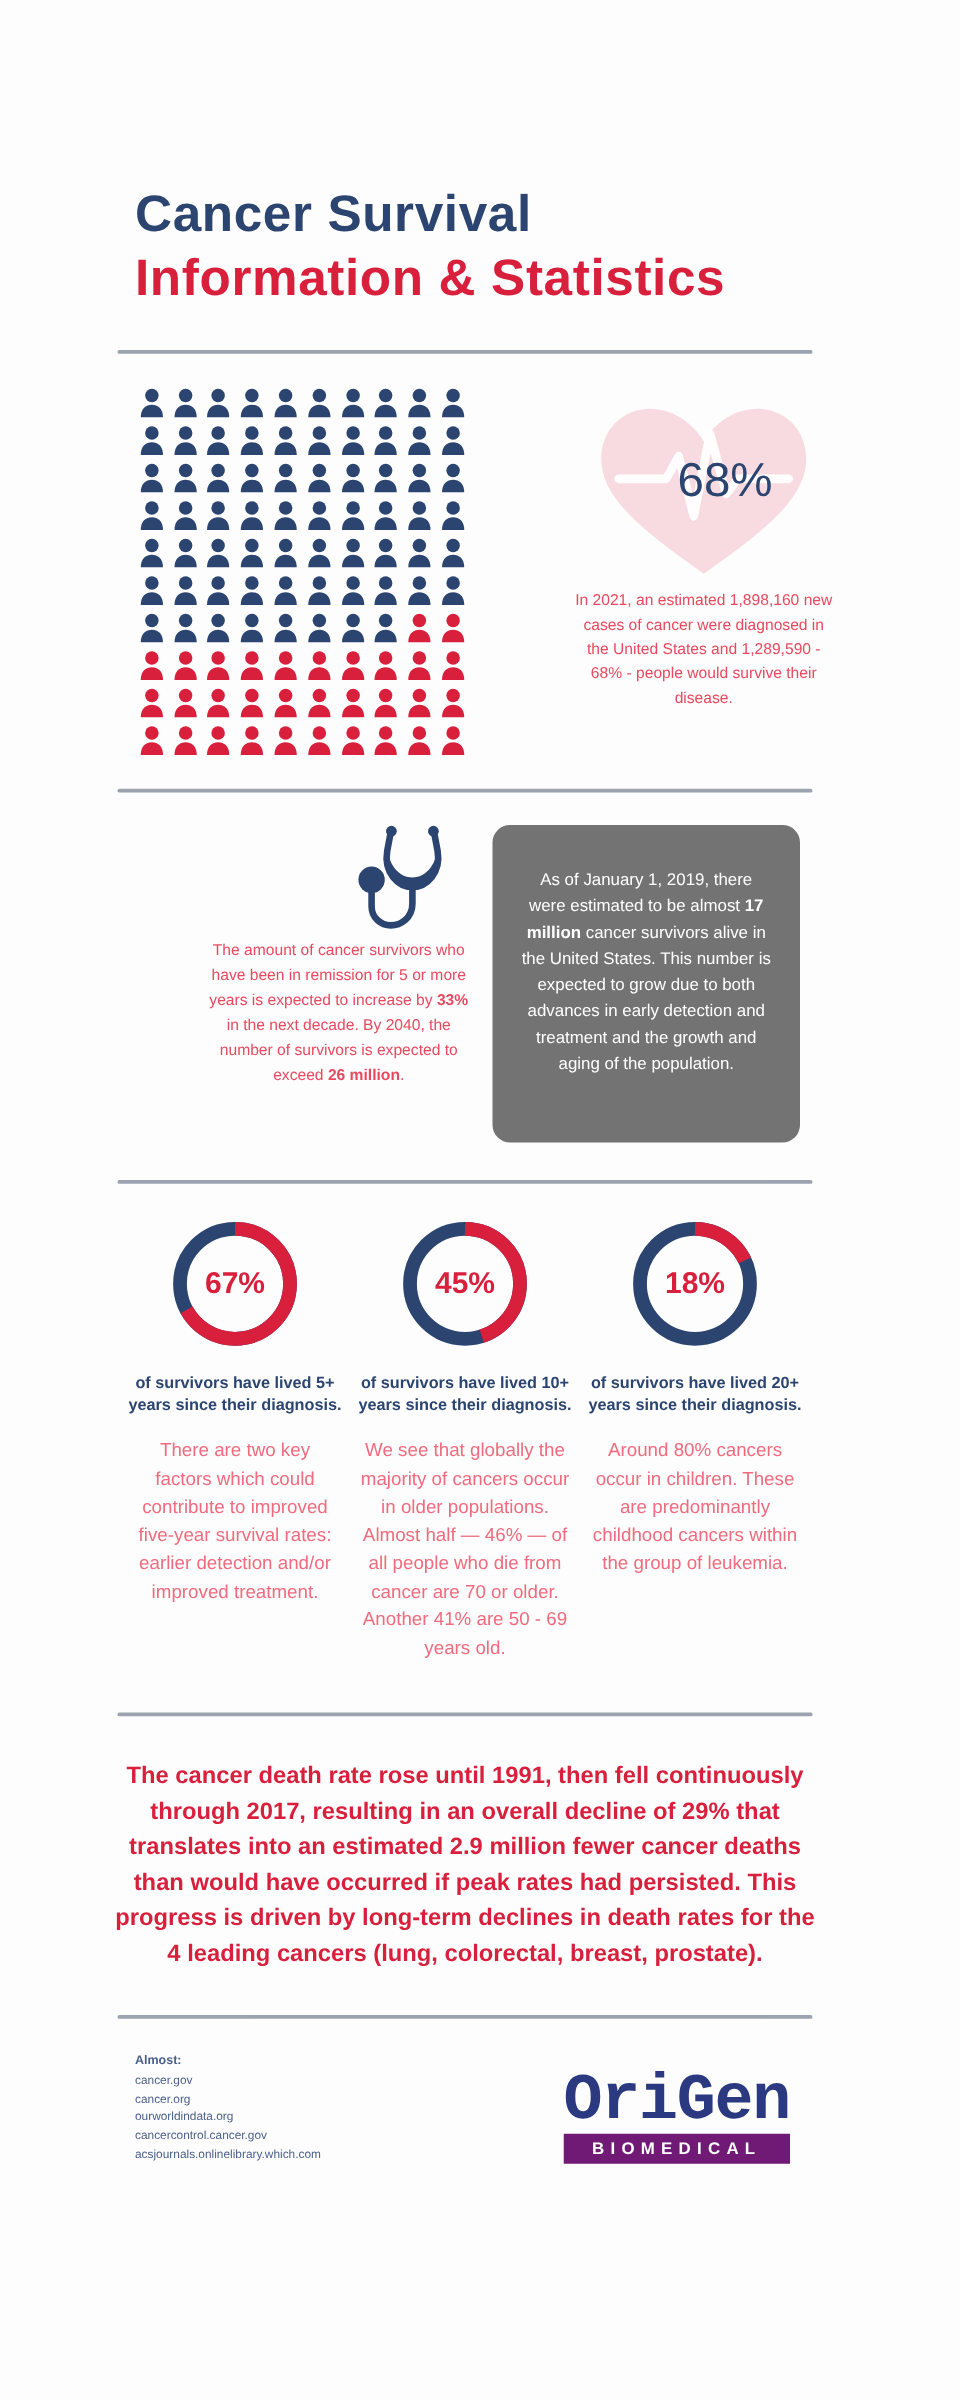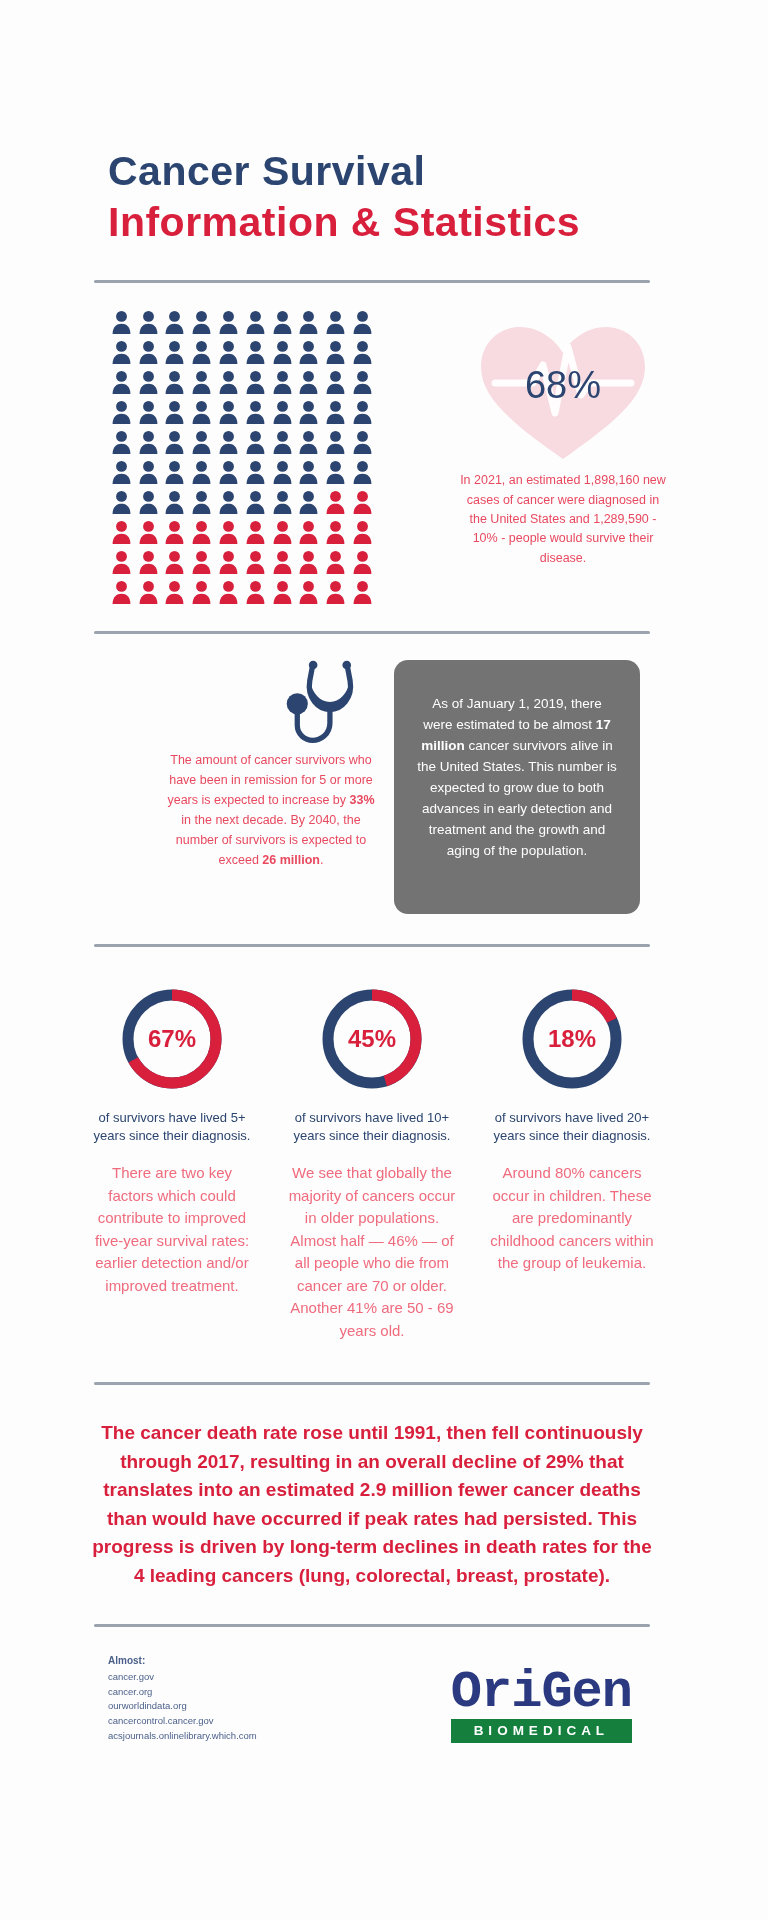--- a/index.html
+++ b/index.html
@@ -42,21 +42,21 @@
   }
   .person svg{width:21px;height:24px;display:block;}
 
   .heartwrap{
     flex:1;display:flex;flex-direction:column;align-items:center;
     margin-left:6px;margin-top:18px;
   }
   .heart-box{position:relative;width:176px;height:150px;}
   .heart-box svg{position:absolute;left:0;top:0;}
   .heart-pct{
-    position:absolute;left:0;top:0;width:176px;height:150px;
+    position:absolute;left:17px;top:0;width:176px;height:150px;
     display:flex;align-items:center;justify-content:center;
     font-size:38px;font-weight:400;color:#2b4570;
     letter-spacing:0px;padding-bottom:14px;box-sizing:border-box;
   }
   .heart-text{
     width:210px;text-align:center;color:#e8495f;
     font-size:12.5px;line-height:1.55;margin-top:4px;
   }
 
   .rule.r2{margin-top:14px;}
@@ -78,31 +78,31 @@
     background:#737373;border-radius:14px;
     color:#ffffff;font-size:13.5px;line-height:1.55;
     text-align:center;padding:34px 22px 30px 22px;
     box-sizing:border-box;
   }
   .bluebox b{font-weight:700;}
 
   .rule.r3{margin-top:30px;}
 
   
-  .sec3{display:flex;justify-content:center;padding-top:40px;gap:22px;}
+  .sec3{display:flex;justify-content:center;padding-top:28px;gap:6px;}
   .donut-col{width:178px;display:flex;flex-direction:column;align-items:center;}
   .donut{position:relative;width:104px;height:104px;}
   .donut svg{display:block;}
   .donut-label{
     position:absolute;inset:0;display:flex;align-items:center;justify-content:center;
     font-size:24px;font-weight:700;color:#d81f3c;
   }
   .donut-cap{
     margin-top:18px;text-align:center;color:#2b4570;
-    font-size:13px;font-weight:400;line-height:1.35;
+    font-size:13px;font-weight:700;line-height:1.35;
   }
   .donut-note{
     margin-top:18px;text-align:center;color:#ef6b7d;
     font-size:15px;line-height:1.5;width:168px;
   }
 
   .rule.r4{margin-top:40px;}
 
   
   .statement{
@@ -115,21 +115,21 @@
   
   .footer{display:flex;align-items:flex-end;padding:26px 0 0 108px;}
   .sources{color:#4a5f8a;font-size:9.5px;line-height:1.55;}
   .sources .lbl{font-weight:700;font-size:10px;margin-bottom:1px;}
   .logo{margin-left:auto;margin-right:112px;text-align:center;}
   .logo-word{
     font-size:52px;font-weight:700;color:#2b3a80;
     letter-spacing:-1px;line-height:.95;font-family:Liberation Mono, monospace;
   }
   .logo-bar{
-    background:#15803d;color:#ffffff;font-size:13.5px;font-weight:700;
+    background:#701a75;color:#ffffff;font-size:13.5px;font-weight:700;
     letter-spacing:5px;padding:4px 0 5px 0;margin-top:2px;text-align:center;
   }
 </style>
 </head>
 <body>
 
 <div class="page">
 
   <div class="header">
     <div class="title-line1">Cancer  Survival</div>
@@ -744,21 +744,21 @@
       </div>
 
     <div class="heartwrap">
       <div class="heart-box">
         <svg width="176" height="150" viewBox="0 0 176 150">
           <path id="heartpath" d="M88 142 C 40 108, 6 82, 6 50 C 6 26, 24 10, 45 10 C 63 10, 79 21, 88 36 C 97 21, 113 10, 131 10 C 152 10, 170 26, 170 50 C 170 82, 136 108, 88 142 Z" fill="#f8dbe0"></path>
           <path d="M20 66 L58 66 L68 48 L80 96 L93 30 L106 78 L115 66 L156 66" fill="none" stroke="#ffffff" stroke-width="7" stroke-linejoin="round" stroke-linecap="round" opacity="0.95"></path>
         </svg>
         <div class="heart-pct">68%</div>
       </div>
-      <div class="heart-text">In 2021, an estimated 1,898,160 new cases of cancer were diagnosed in the United States and 1,289,590 - 10% - people would survive their disease.</div>
+      <div class="heart-text">In 2021, an estimated 1,898,160 new cases of cancer were diagnosed in the United States and 1,289,590 - 68% - people would survive their disease.</div>
     </div>
 
   </div>
 
   <div class="rule r2"></div>
 
   <div class="sec2">
     <div class="stetho-col">
       <svg class="stetho" viewBox="0 0 100 100">
         <g fill="none" stroke="#2b4570" stroke-width="5.5" stroke-linecap="round">

